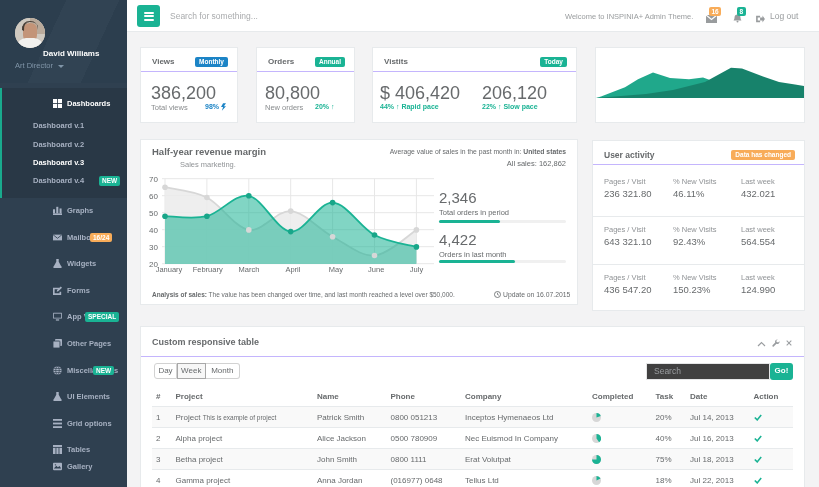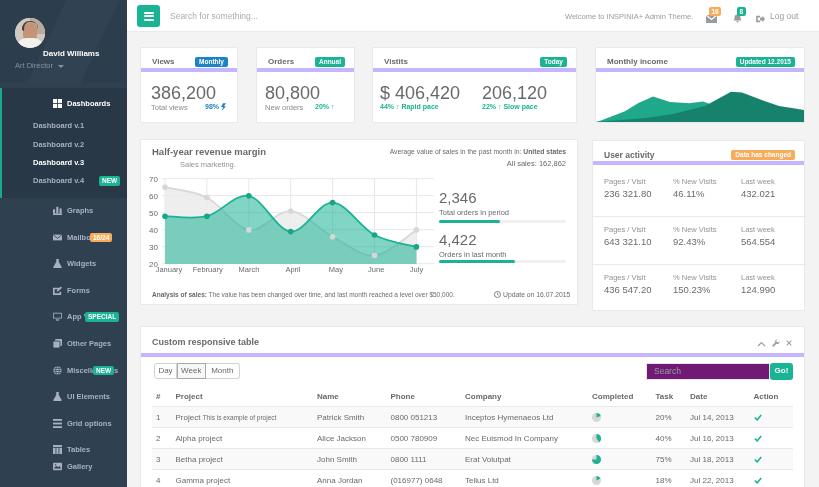--- a/index.html
+++ b/index.html
@@ -25,21 +25,21 @@
 
 #topbar { position:absolute; left:127px; top:0; width:692px; height:32px; background:#fff; border-bottom:1px solid #e7eaec; }
 #menubtn { position:absolute; left:10px; top:5px; width:23px; height:22px; background:#1ab394; border-radius:3px; }
 #menubtn i { position:absolute; left:6.5px; width:10px; height:2px; background:#fff; border-radius:1px; }
 .srch { position:absolute; left:43px; top:11px; font-size:8.5px; color:#a9abad; }
 .welcome { position:absolute; left:438px; top:12px; font-size:7.5px; color:#999c9e; }
 .hbadge { position:absolute; font-size:6.5px; font-weight:bold; color:#fff; border-radius:2px; padding:1.5px 2.5px 1px; line-height:1; }
 .logout { position:absolute; left:643px; top:11px; font-size:8.5px; color:#999c9e; }
 
 .panel { position:absolute; background:#fff; border:1px solid #e7eaec; }
-.phead { position:relative; height:24px; border-bottom:4px solid #c4b5fd; }
+.phead { position:relative; height:24px; border-bottom:1px solid #c4b5fd; }
 .ptitle { position:absolute; left:11px; top:9px; font-size:8px; font-weight:bold; color:#676a6c; }
 .pbadge { position:absolute; top:9px; font-size:6.5px; font-weight:bold; color:#fff; border-radius:2px; padding:2px 4px 1.5px; line-height:1; }
 .bignum { position:absolute; font-size:18px; color:#676a6c; line-height:18px; }
 .smlbl { position:absolute; font-size:7.5px; color:#888b8d; }
 .pct { position:absolute; font-size:7px; font-weight:bold; }
 .teal { color:#1ab394; } .blue { color:#1c84c6; }
 .ualbl { position:absolute; font-size:7.5px; color:#909396; }
 .uaval { position:absolute; font-size:9.5px; font-weight:normal; color:#676a6c; }
 
 .tbtn { position:absolute; top:363px; height:16px; background:#fff; border:1px solid #d2d2d2; font-size:8px; color:#676a6c; text-align:center; line-height:14px; }
@@ -253,24 +253,20 @@
       <span class="ptitle">Vistits</span>
       <span class="pbadge bg-teal" style="right:9px;">Today</span>
     </div>
 </div>
 <div class="bignum" style="left:380px; top:84px;">$ 406,420</div>
 <div class="bignum" style="left:482px; top:84px;">206,120</div>
 <span class="pct teal" style="left:380px; top:103px;">44% ↑ Rapid pace</span>
 <span class="pct teal" style="left:482px; top:103px;">22% ↑ Slow pace</span>
 
 <div class="panel" style="left:595px; top:47px; width:210px; height:76px;">
-  <div class="phead">
-      <span class="ptitle">Monthly income</span>
-      <span class="pbadge bg-teal" style="right:9px;">Updated 12.2015</span>
-    </div>
   <svg width="208" height="50" viewBox="0 0 208 50" style="display:block;">
     <path d="M0,50 L5,48.6 L29,39.3 L42,31.3 L57,24.6 L74,29.9 L93,31.3 L107,29.4 L125,36 L140,44 L208,50 Z" fill="#20a88b"></path>
     <path d="M0,50 L50,45.9 L77,41.9 L109,33.9 L135,19.8 L146,20.6 L167,28.6 L183,33.9 L199,36.6 L208,37.9 L208,50 Z" fill="#17826b"></path>
   </svg>
 </div>
 
 <div class="panel" style="left:140px; top:139px; width:438px; height:166px;"></div>
 <div class="abs" style="left:152px; top:146px; font-size:9.5px; font-weight:bold; color:#676a6c;">Half-year revenue margin</div>
 <div class="abs" style="left:152px; top:160px; font-size:7.5px; color:#909396;padding-left:28px;">Sales marketing.</div>
 <div class="abs" style="right:253px; top:148px; font-size:6.8px; color:#676a6c;">Average value of sales in the past month in: <b>United states</b></div>
@@ -390,21 +386,21 @@
         <g stroke="#9a9da0" stroke-width="1.2">
           <line x1="0.8" y1="0.8" x2="6.2" y2="6.2"></line>
           <line x1="6.2" y1="0.8" x2="0.8" y2="6.2"></line>
         </g>
       </svg>
   </div>
 </div>
 <div class="tbtn" style="left:154px; width:23px; border-radius:3px 0 0 3px;">Day</div>
 <div class="tbtn" style="left:177px; width:28.5px; border-color:#a8a8a8; background:#f7f7f7;">Week</div>
 <div class="tbtn" style="left:205.5px; width:34.5px; border-left:none; border-radius:0 3px 3px 0;">Month</div>
-<div class="abs" style="left:646px; top:363px; width:124px; height:16.5px; background:#701a75; border:1px solid #e5e6e7; font-size:8.5px; color:#9a9da0; line-height:15px; padding-left:7px;">Search</div>
+<div class="abs" style="left:646px; top:363px; width:124px; height:16.5px; background:#404040; border:1px solid #e5e6e7; font-size:8.5px; color:#9a9da0; line-height:15px; padding-left:7px;">Search</div>
 <div class="abs" style="left:770px; top:363px; width:23px; height:16.5px; background:#1ab394; border-radius:3px; color:#fff; font-size:8px; font-weight:bold; text-align:center; line-height:16.5px;">Go!</div>
 
 <table class="grid">
   <colgroup>
     <col style="width:19.5px;">
       <col style="width:141.5px;">
       <col style="width:73.5px;">
       <col style="width:74.5px;">
     <col style="width:127px;">
       <col style="width:63.5px;">

